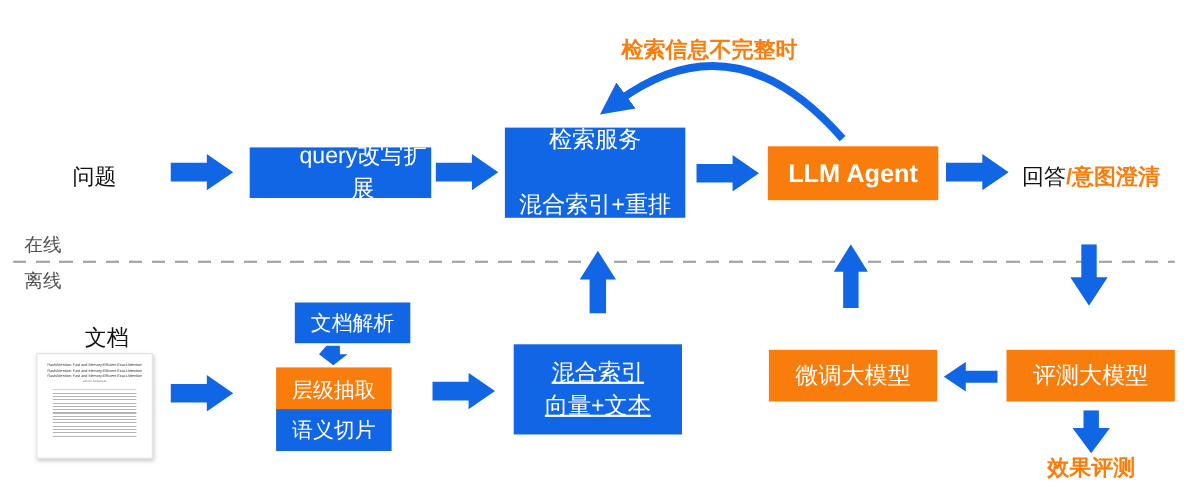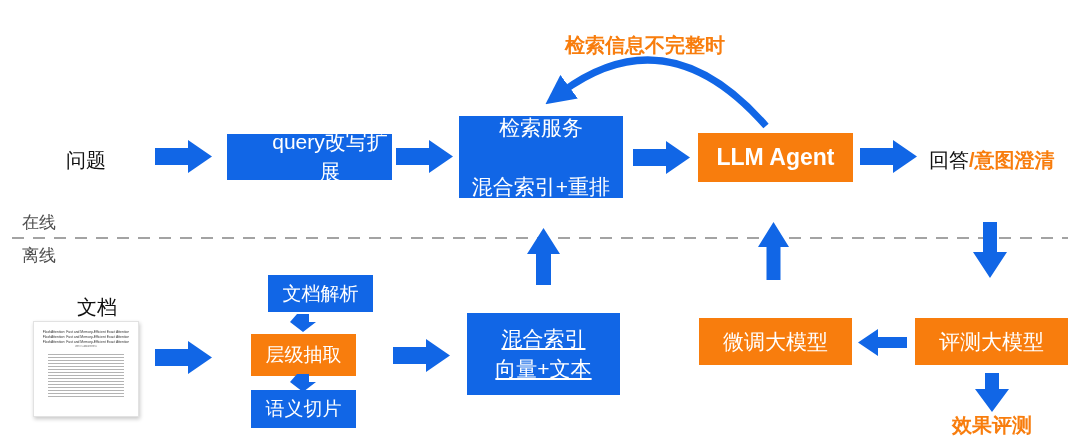--- a/index.html
+++ b/index.html
@@ -126,21 +126,21 @@
   </svg>
 
   <div class="abs box box-orange t19" style="left:251px;top:334px;width:105px;height:42px;">
     <span>层级抽取</span>
   </div>
 
   <svg class="abs arr" style="left:290px;top:374px;" width="26" height="18" viewBox="0 0 26 18">
     <polygon fill="currentColor" points="7,0 19,0 19,8 26,8 13,18 0,8 7,0"></polygon>
   </svg>
 
-  <div class="abs box box-blue t19" style="left:251px;top:390px;width:105px;height:38px;">
+  <div class="abs box box-blue t19" style="left:251px;top:372px;width:105px;height:38px;">
     <span>语义切片</span>
   </div>
 
   <svg class="abs arr" style="left:393px;top:339px;" width="57" height="33" viewBox="0 0 57 33">
     <polygon fill="currentColor" points="0,8 33,8 33,0 57,16.5 33,33 33,25 0,25"></polygon>
   </svg>
 
   <div class="abs box box-blue t21" style="left:467px;top:313px;width:153px;height:82px;text-decoration:underline;">
     <span>混合索引</span>
     <span>向量+文本</span>

